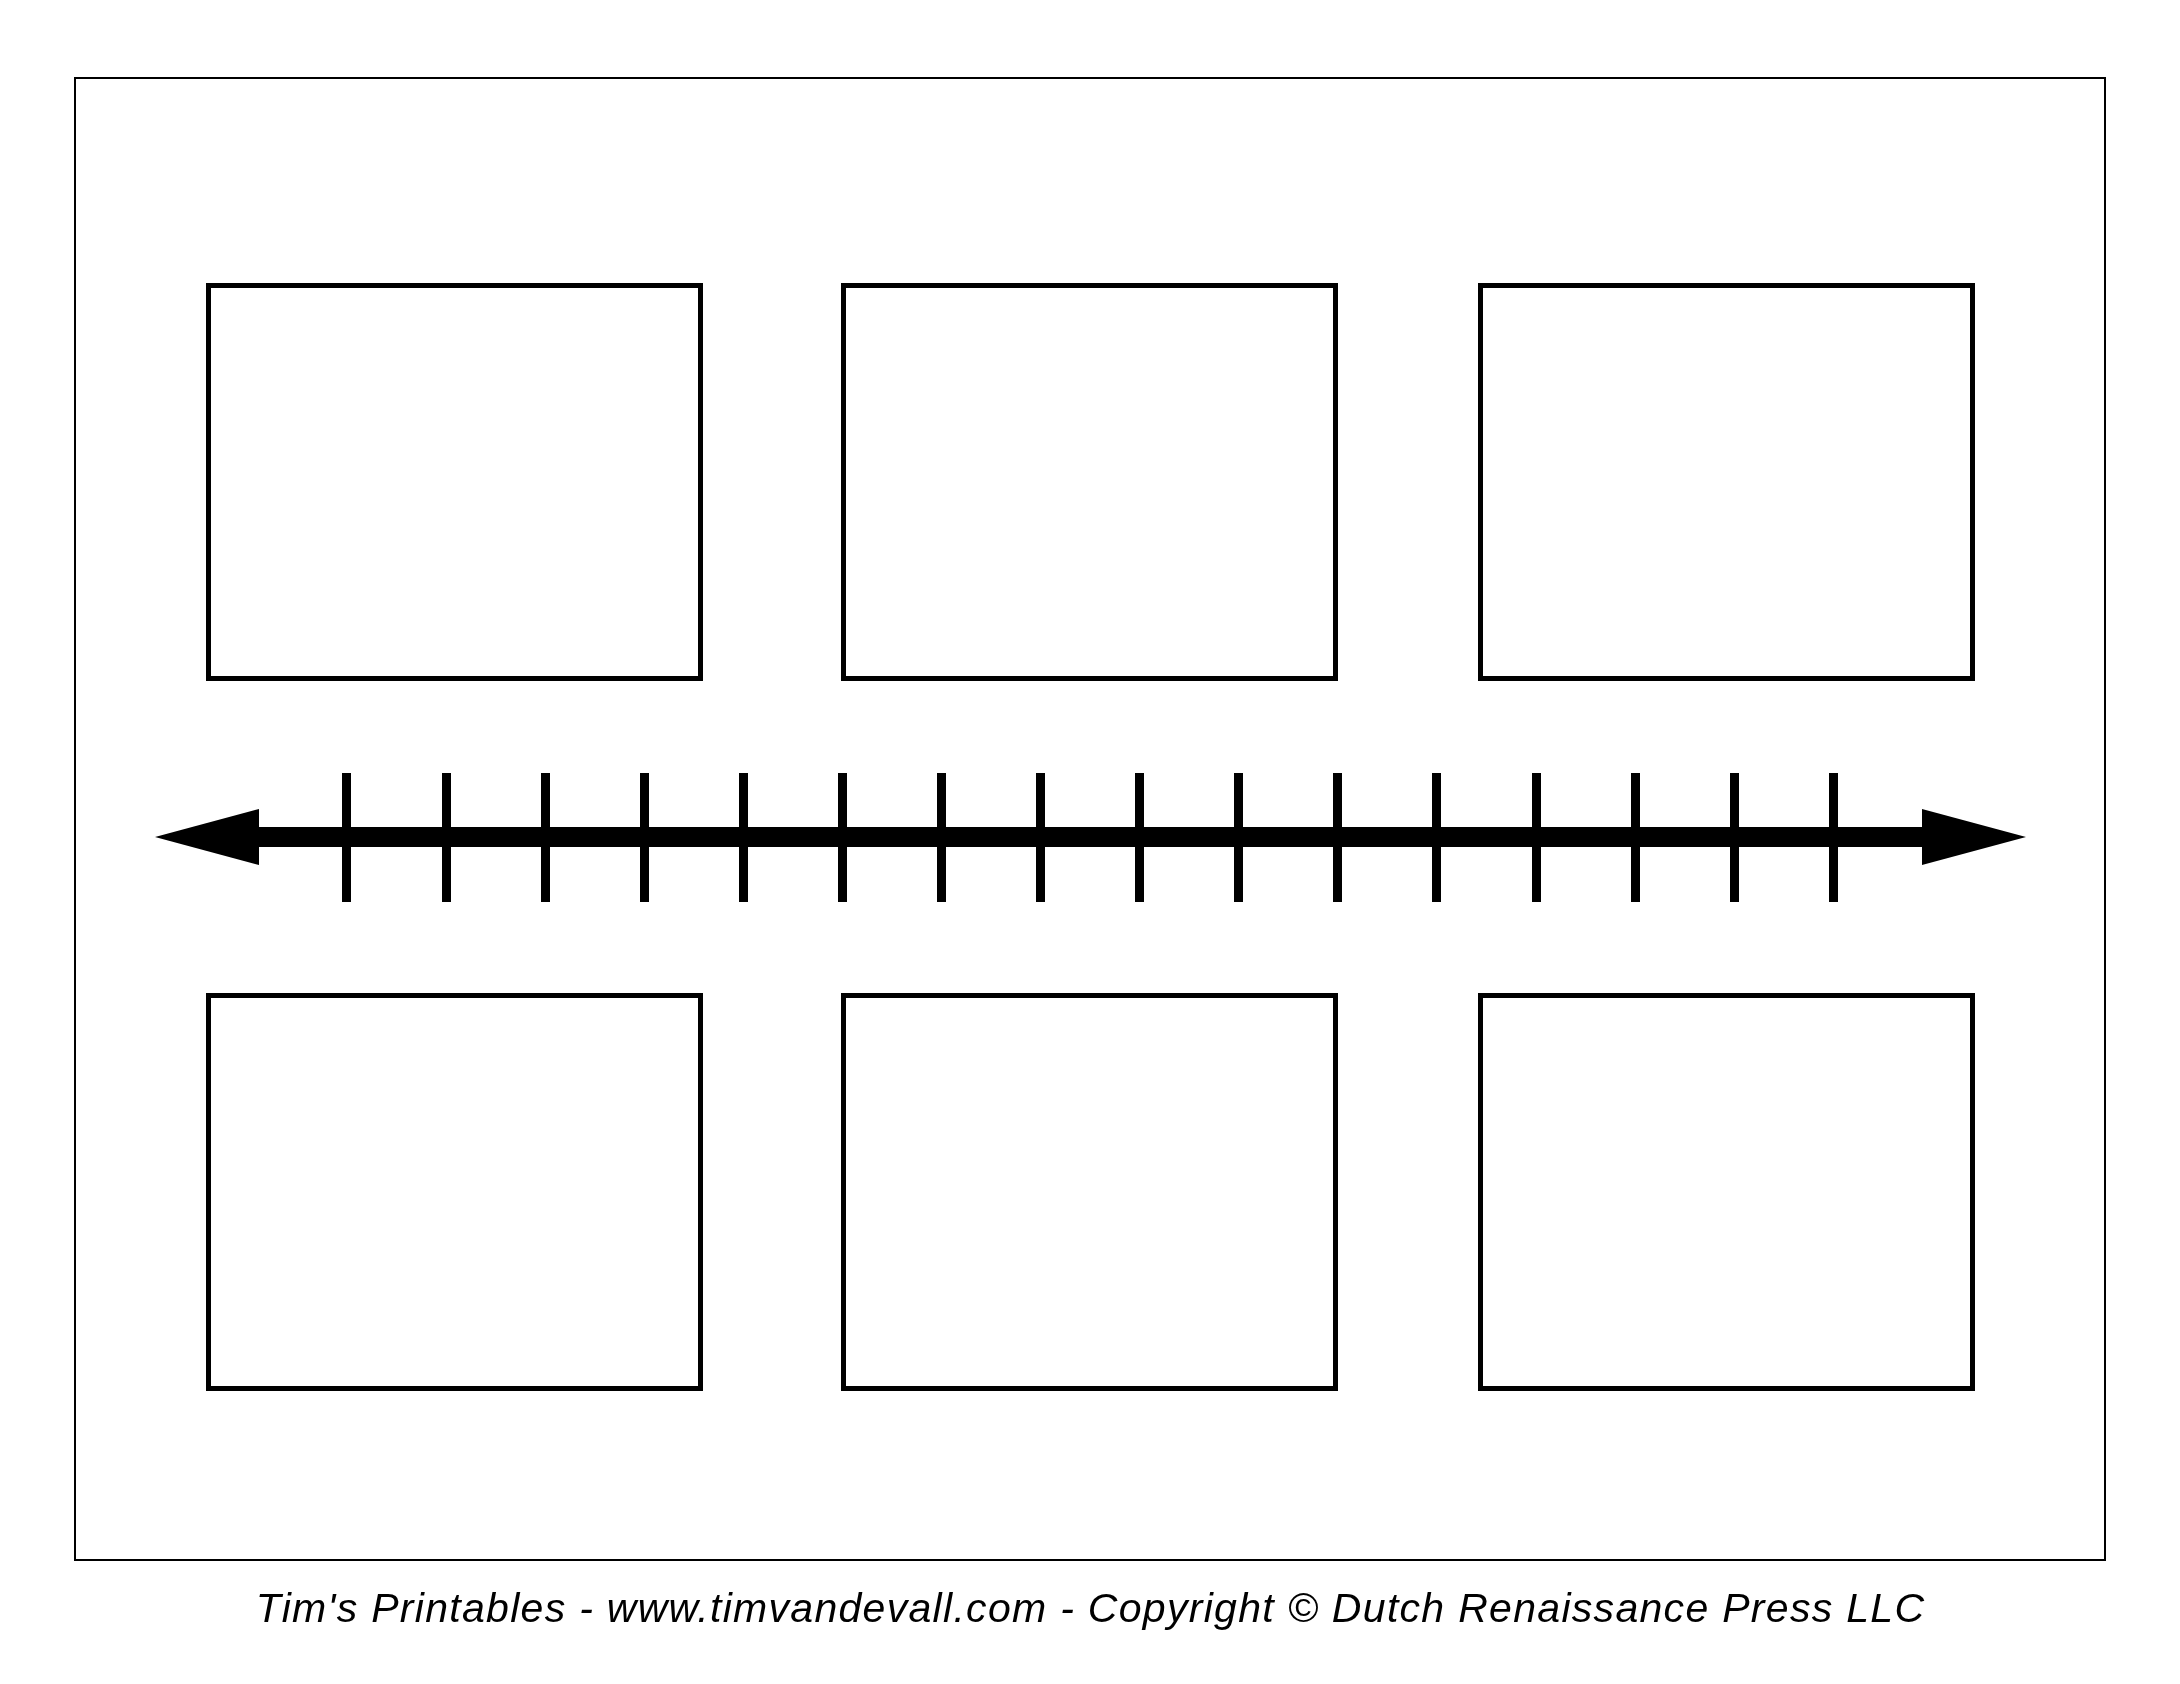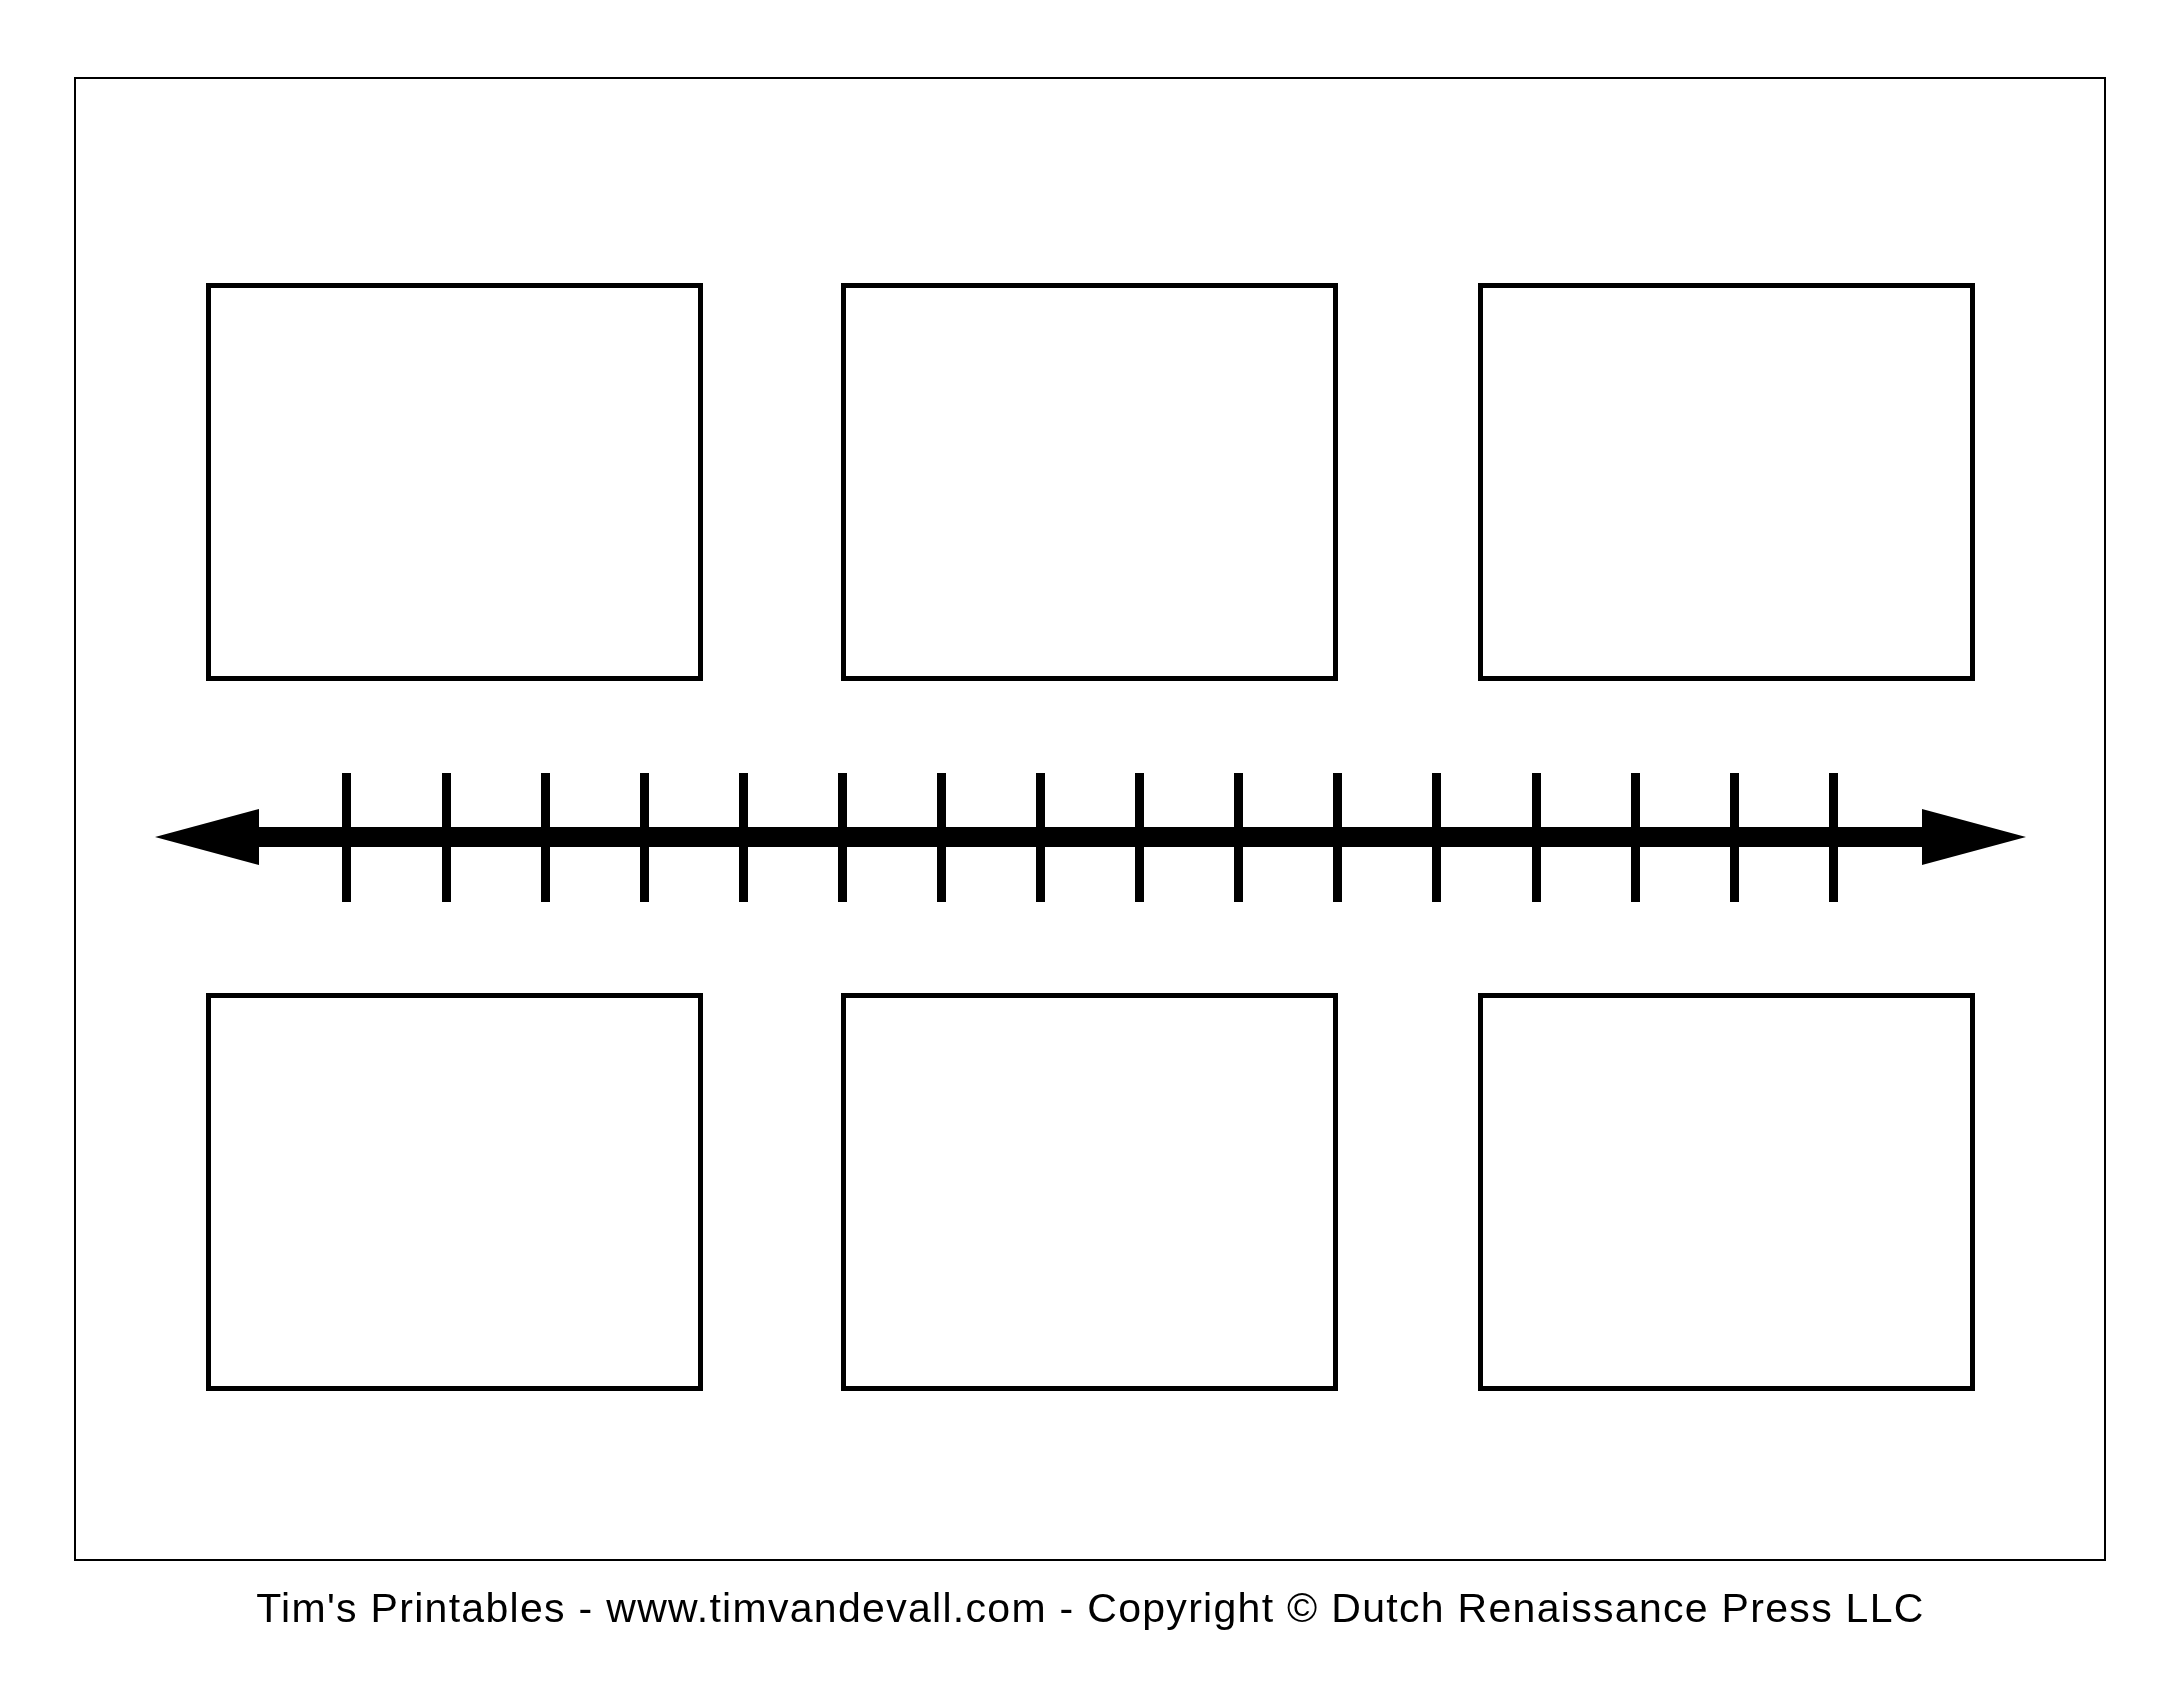--- a/index.html
+++ b/index.html
@@ -7,20 +7,21 @@
     padding: 0;
     background: #ffffff;
   }
   .canvas {
     position: relative;
     width: 2181px;
     height: 1685px;
     background: var(--paper, #ffffff);
     font-family: "Liberation Sans", sans-serif;
     overflow: hidden;
+    font-style: italic;
   }
   .page-border {
     position: absolute;
     left: 74px;
     top: 77px;
     width: 2032px;
     height: 1484px;
     border: 2.6px solid var(--ink, #000000);
     box-sizing: border-box;
     background: transparent;

